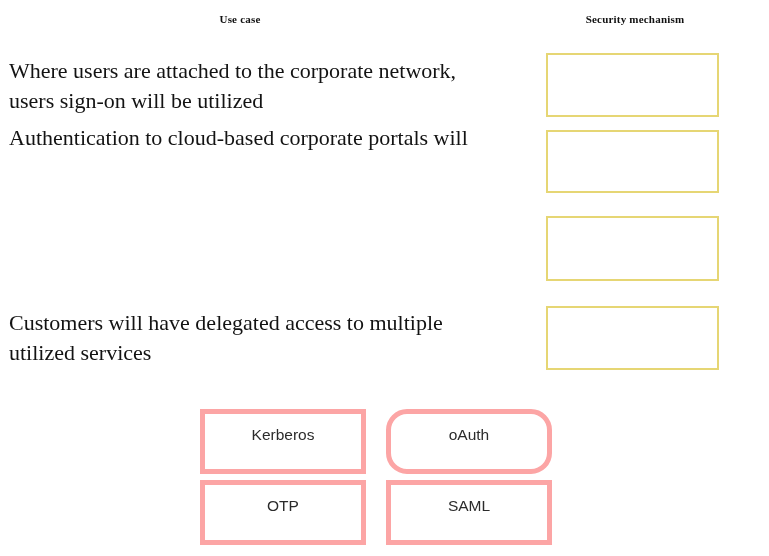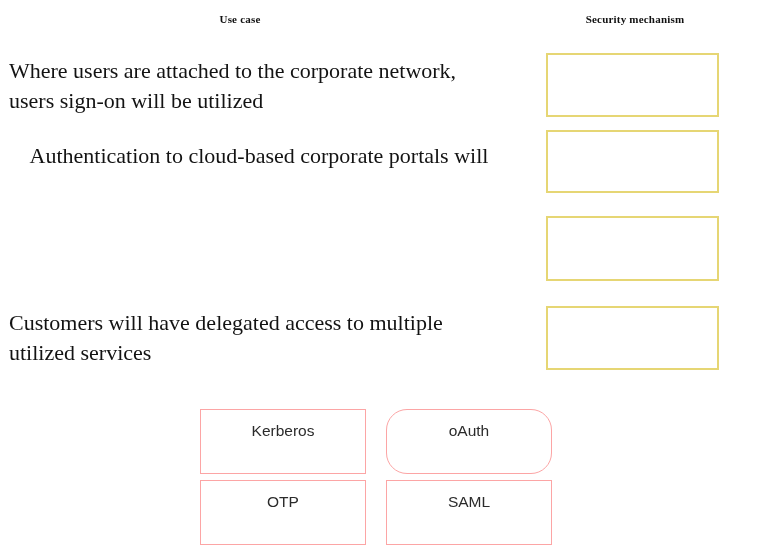--- a/index.html
+++ b/index.html
@@ -52,21 +52,21 @@
     left: 9px;
     width: 500px;
   }
   .usecase-text {
     font-family: "Liberation Serif", serif;
     font-size: 22px;
     line-height: 30px;
     color: #131313;
   }
   #row-0 { top: 56px; }
-  #row-1 { top: 141px; text-align: center; }
+  #row-1 { top: 123px; }
   #row-2 { top: 224px; }
   #row-3 { top: 308px; }
 
   
   .drop-box {
     position: absolute;
     left: 546px;
     width: 173px;
     box-sizing: border-box;
     border: 2px solid #e6d674;
@@ -83,21 +83,21 @@
     left: 200px;
     top: 409px;
     width: 357px;
     height: 136px;
   }
   .option-box {
     position: absolute;
     box-sizing: border-box;
     width: 166px;
     height: 65px;
-    border: 1px solid #fca5a5;
+    border: 5px solid #fca5a5;
     background: #ffffff;
   }
   .option-label {
     display: block;
     text-align: center;
     font-family: "Liberation Sans", sans-serif;
     font-size: 15.5px;
     color: #2b2b2b;
     margin-top: 12px;
     white-space: nowrap;

